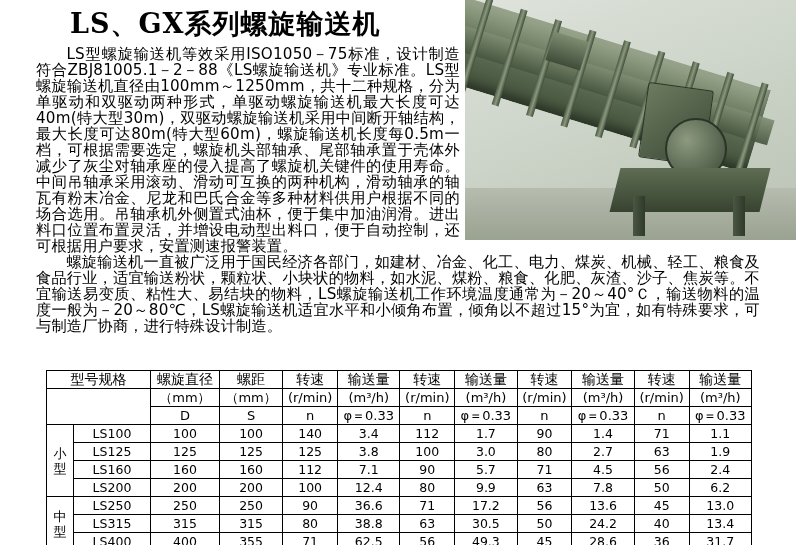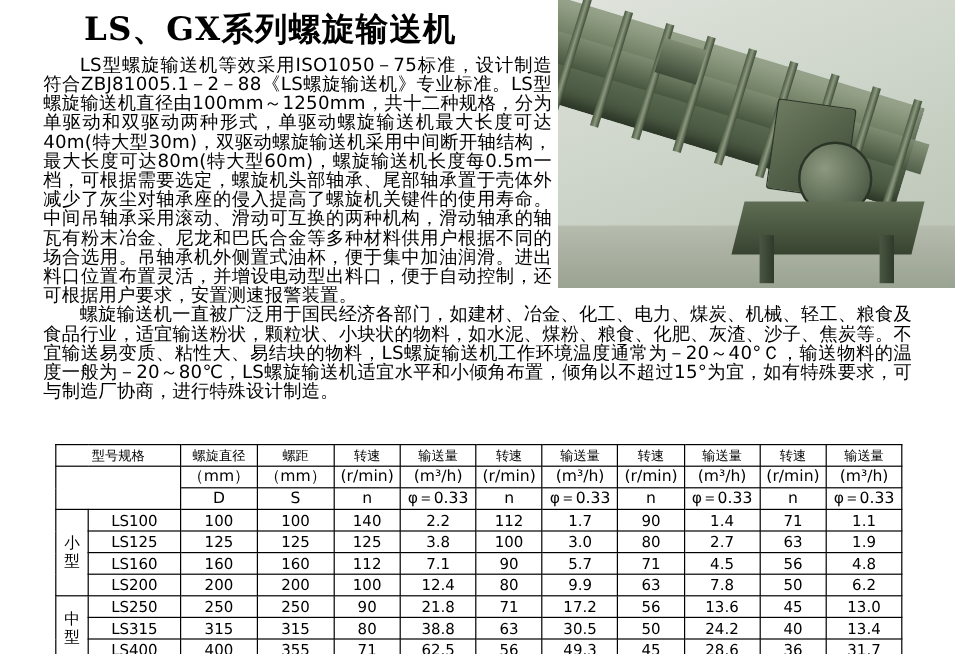--- a/index.html
+++ b/index.html
@@ -178,21 +178,21 @@
     border: 1px solid #000000;
     text-align: center;
     padding: 0;
     height: 17px;
     line-height: 15px;
     background: #ffffff;
   }
   table.spec th {
     font-weight: normal;
   }
-  .hdr-row1 th { height: 22px; font-size: 11px; }
+  .hdr-row1 th { height: 22px; font-size: 14px; }
   .hdr-row2 th { height: 16px; font-size: 13px; }
   .unit { font-size: 11px; }
   .grp {
     width: 26px;
     font-size: 13px;
     letter-spacing: 0px;
     line-height: 16px;
   }
   .model-col { width: 76px; text-align: center; }
   .num-col { }
@@ -277,21 +277,21 @@
           <th class="phi-cell">φ＝0.33</th>
         </tr>
       </thead>
       <tbody>
           <tr>
             <td class="grp" rowspan="4">小<br>型</td>
             <td class="model-col">LS100</td>
             <td class="num-col">100</td>
             <td class="num-col">100</td>
             <td class="num-col">140</td>
-            <td class="num-col">2.2</td>
+            <td class="num-col">3.4</td>
             <td class="num-col">112</td>
             <td class="num-col">1.7</td>
             <td class="num-col">90</td>
             <td class="num-col">1.4</td>
             <td class="num-col">71</td>
             <td class="num-col">1.1</td>
           </tr>
           <tr>
             <td class="model-col">LS125</td>
             <td class="num-col">125</td>
@@ -309,42 +309,42 @@
             <td class="model-col">LS160</td>
             <td class="num-col">160</td>
             <td class="num-col">160</td>
             <td class="num-col">112</td>
             <td class="num-col">7.1</td>
             <td class="num-col">90</td>
             <td class="num-col">5.7</td>
             <td class="num-col">71</td>
             <td class="num-col">4.5</td>
             <td class="num-col">56</td>
-            <td class="num-col">4.8</td>
+            <td class="num-col">2.4</td>
           </tr>
           <tr>
             <td class="model-col">LS200</td>
             <td class="num-col">200</td>
             <td class="num-col">200</td>
             <td class="num-col">100</td>
             <td class="num-col">12.4</td>
             <td class="num-col">80</td>
             <td class="num-col">9.9</td>
             <td class="num-col">63</td>
             <td class="num-col">7.8</td>
             <td class="num-col">50</td>
             <td class="num-col">6.2</td>
           </tr>
           <tr>
             <td class="grp" rowspan="3">中<br>型</td>
             <td class="model-col">LS250</td>
             <td class="num-col">250</td>
             <td class="num-col">250</td>
             <td class="num-col">90</td>
-            <td class="num-col">21.8</td>
+            <td class="num-col">36.6</td>
             <td class="num-col">71</td>
             <td class="num-col">17.2</td>
             <td class="num-col">56</td>
             <td class="num-col">13.6</td>
             <td class="num-col">45</td>
             <td class="num-col">13.0</td>
           </tr>
           <tr>
             <td class="model-col">LS315</td>
             <td class="num-col">315</td>

